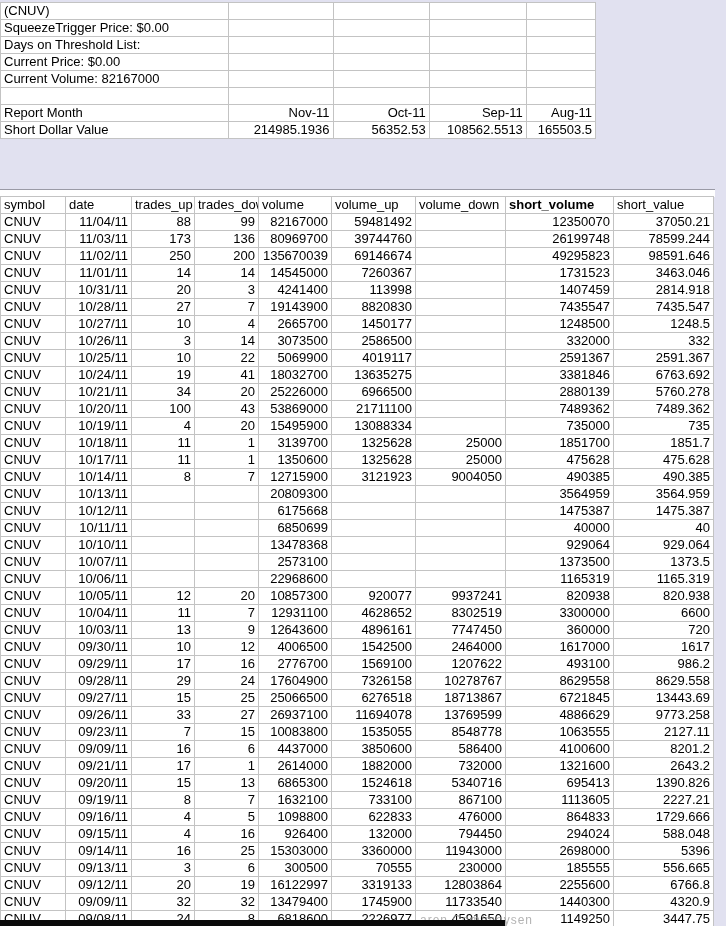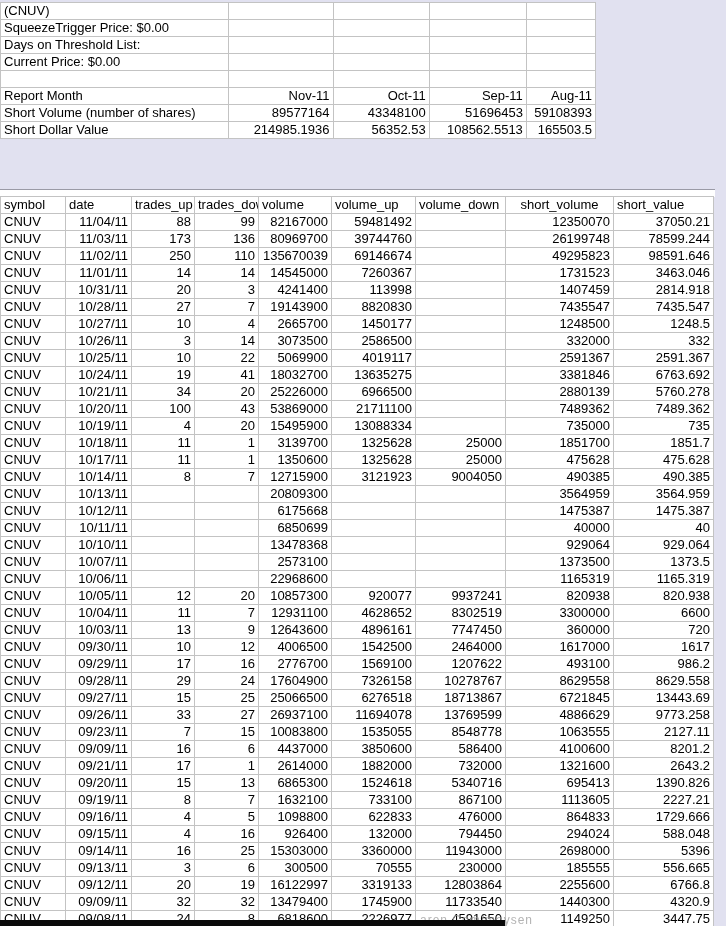--- a/index.html
+++ b/index.html
@@ -11,21 +11,21 @@
   }
   table{border-collapse:collapse;table-layout:fixed;background:#fff;}
   td,th{
     border:1px solid #c3c3c3;
     padding:0 3px;height:16px;line-height:16px;
     white-space:nowrap;overflow:hidden;
     font-weight:normal;font-size:13px;
   }
   .l{text-align:left;}
   .r{text-align:right;}
-  .b{font-weight:normal;text-align:center;}
+  .b{font-weight:bold;}
   #summary-table{
     position:absolute;left:0;top:2px;width:596px;
     border:1px solid #a8a8a8;
   }
   #daily-sheet-edge{
     position:absolute;left:0;top:189px;width:715px;height:7px;
     background:#ffffff;border-top:1px solid #9a9aa6;
   }
   #daily-table{
     position:absolute;left:0;top:196px;width:713px;
@@ -75,39 +75,39 @@
         <td class="r"></td>
       </tr>
       <tr>
         <td class="l">Current Price: $0.00</td>
         <td class="r"></td>
         <td class="r"></td>
         <td class="r"></td>
         <td class="r"></td>
       </tr>
       <tr>
+        <td class="l">Current Volume: 82167000</td>
+        <td class="r"></td>
+        <td class="r"></td>
+        <td class="r"></td>
+        <td class="r"></td>
+      </tr>
+      <tr>
         <td class="l"></td>
         <td class="r"></td>
         <td class="r"></td>
         <td class="r"></td>
         <td class="r"></td>
       </tr>
       <tr>
         <td class="l">Report Month</td>
         <td class="r">Nov-11</td>
         <td class="r">Oct-11</td>
         <td class="r">Sep-11</td>
         <td class="r">Aug-11</td>
-      </tr>
-      <tr>
-        <td class="l">Short Volume (number of shares)</td>
-        <td class="r">89577164</td>
-        <td class="r">43348100</td>
-        <td class="r">51696453</td>
-        <td class="r">59108393</td>
       </tr>
       <tr>
         <td class="l">Short Dollar Value</td>
         <td class="r">214985.1936</td>
         <td class="r">56352.53</td>
         <td class="r">108562.5513</td>
         <td class="r">165503.5</td>
       </tr>
     </tbody>
 </table>
@@ -159,21 +159,21 @@
         <td class="r">80969700</td>
         <td class="r">39744760</td>
         <td class="r"></td>
         <td class="r">26199748</td>
         <td class="r">78599.244</td>
       </tr>
       <tr>
         <td class="l">CNUV</td>
         <td class="r">11/02/11</td>
         <td class="r">250</td>
-        <td class="r">110</td>
+        <td class="r">200</td>
         <td class="r">135670039</td>
         <td class="r">69146674</td>
         <td class="r"></td>
         <td class="r">49295823</td>
         <td class="r">98591.646</td>
       </tr>
       <tr>
         <td class="l">CNUV</td>
         <td class="r">11/01/11</td>
         <td class="r">14</td>

